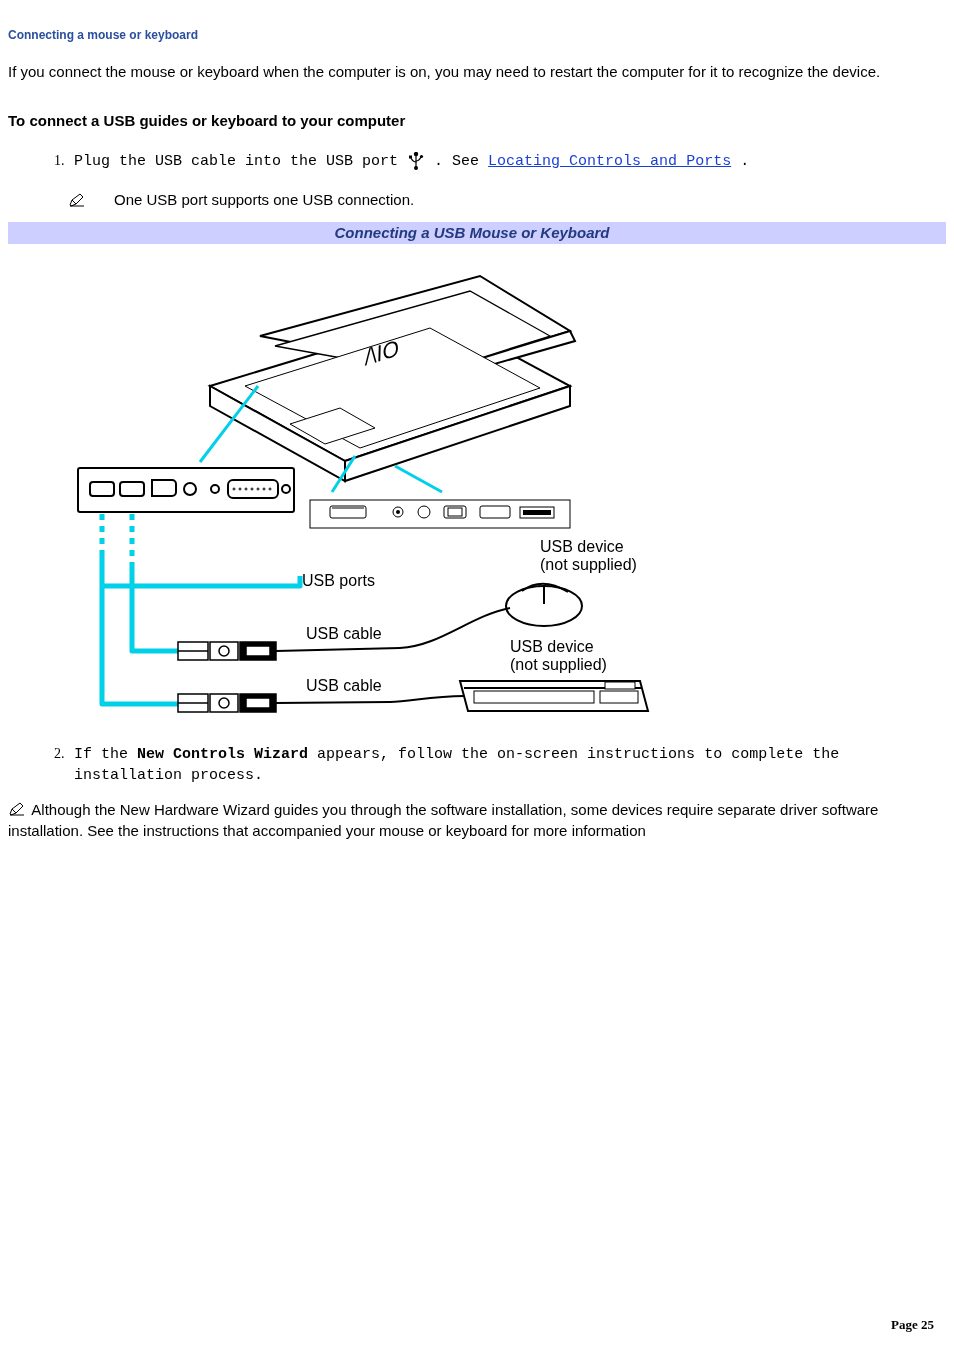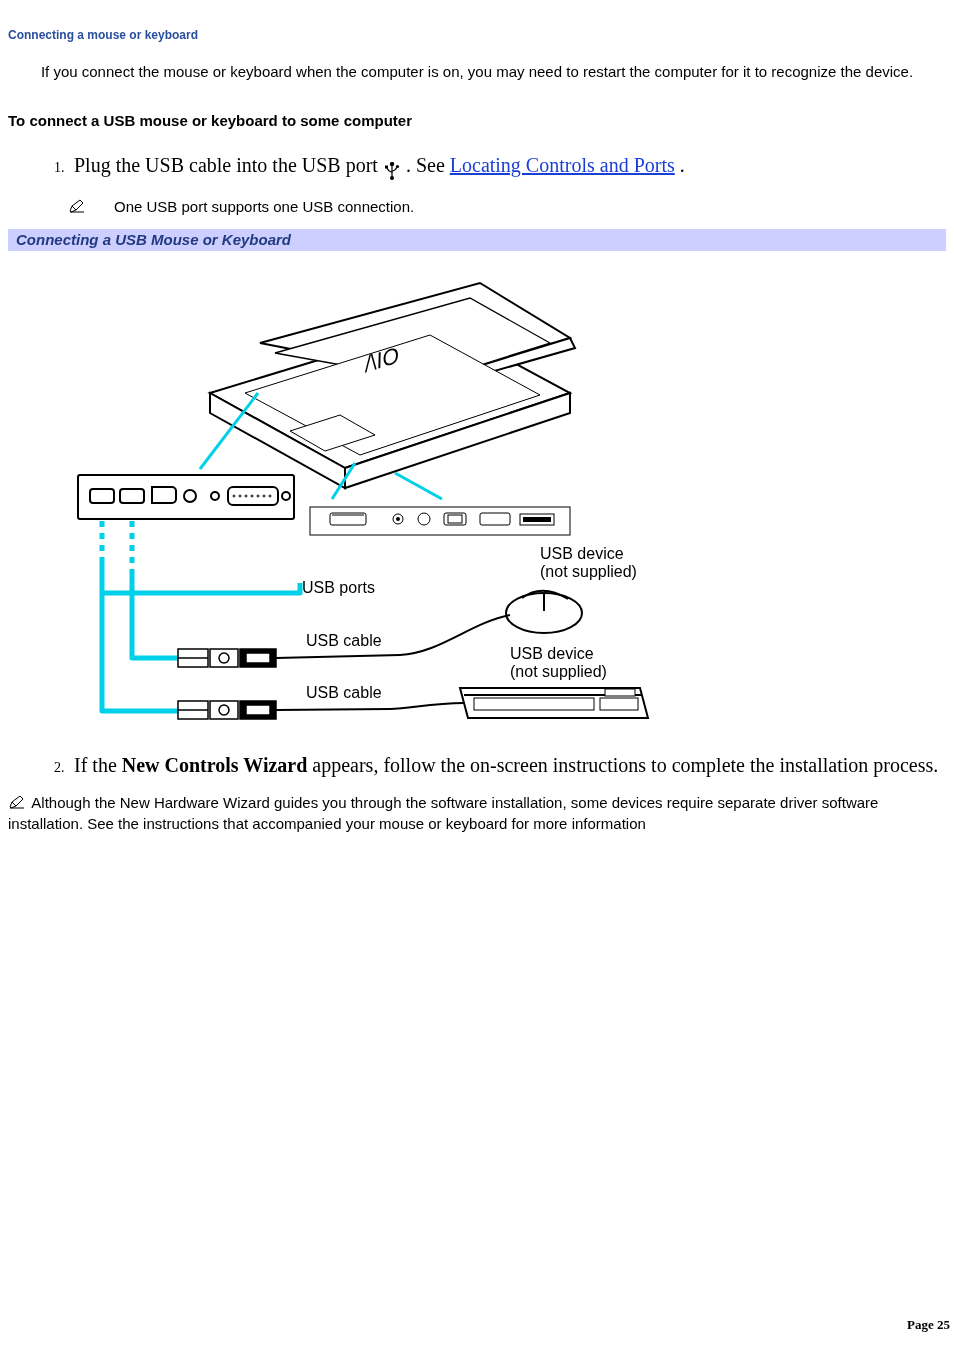--- a/index.html
+++ b/index.html
@@ -19,108 +19,109 @@
   }
   .h1 {
     color: #2a4f9e;
     font-weight: bold;
     font-size: 12px;
     margin-bottom: 20px;
   }
   .para {
     line-height: 1.35;
     margin-bottom: 30px;
-    text-align: center;
   }
   .h2 {
     font-weight: bold;
     margin-bottom: 22px;
   }
   ol.steps {
     list-style: decimal;
     padding-left: 60px;
     margin: 0 0 10px 0;
   }
   ol.steps li {
-    font-family: Liberation Serif, serif;
-    font-size: 20px;
+    font-family: Liberation Mono, monospace;
+    font-size: 15px;
     padding-left: 6px;
     margin-bottom: 14px;
     line-height: 1.4;
   }
   ol.steps li::marker {
     font-family: "Times New Roman", serif;
     font-size: 14px;
   }
   .usb-glyph {
     display: inline-block;
     vertical-align: middle;
     width: 18px;
     height: 18px;
   }
   a.link {
     color: #1a3fd6;
     text-decoration: underline;
   }
   .note-row {
     display: flex;
+    align-items: center;
     margin: 19px 0 14px 60px;
   }
   .pen-icon {
     width: 18px;
     height: 16px;
     flex: none;
     margin-right: 28px;
   }
   .figure-caption {
     background: #cccfff;
     font-style: italic;
     font-weight: bold;
     font-size: 15px;
     color: #233a80;
     padding: 2px 18px 3px 8px;
     margin: 0 0 12px 0;
+    text-align: center;
   }
   .figure-wrap {
     width: 580px;
     margin: 6px 0 18px 62px;
     background: #fff;
   }
   .figure-wrap svg {
     display: block;
     width: 100%;
     height: auto;
   }
   .closing-note {
     line-height: 1.35;
   }
   .closing-note .pen-icon {
     margin-right: 4px;
     vertical-align: -2px;
   }
   .page-number {
     position: absolute;
-    right: 4px;
+    right: 20px;
     bottom: 18px;
     font-family: "Times New Roman", serif;
     font-size: 13px;
     font-weight: bold;
     color: #000;
   }
 </style>
 </head>
 <body>
 
 <div class="page">
 
   <div class="h1">Connecting a mouse or keyboard</div>
 
   <div class="para">If you connect the mouse or keyboard when the computer is on, you may need to restart the computer for it to recognize the device.</div>
 
-  <div class="h2">To connect a USB mouse or keyboard to some computer</div>
+  <div class="h2">To connect a USB guides or keyboard to your computer</div>
 
   <ol class="steps" start="1">
     <li>
       <span>Plug the USB cable into the USB port </span>
       <span class="usb-glyph">
         <svg viewBox="0 0 18 18">
           <g stroke="#000" stroke-width="1.2" fill="none" stroke-linecap="round">
             <line x1="9" y1="2" x2="9" y2="16"></line>
             <circle cx="9" cy="2" r="1.6" fill="#000"></circle>
             <circle cx="9" cy="16" r="2" fill="#000" stroke="none"></circle>

